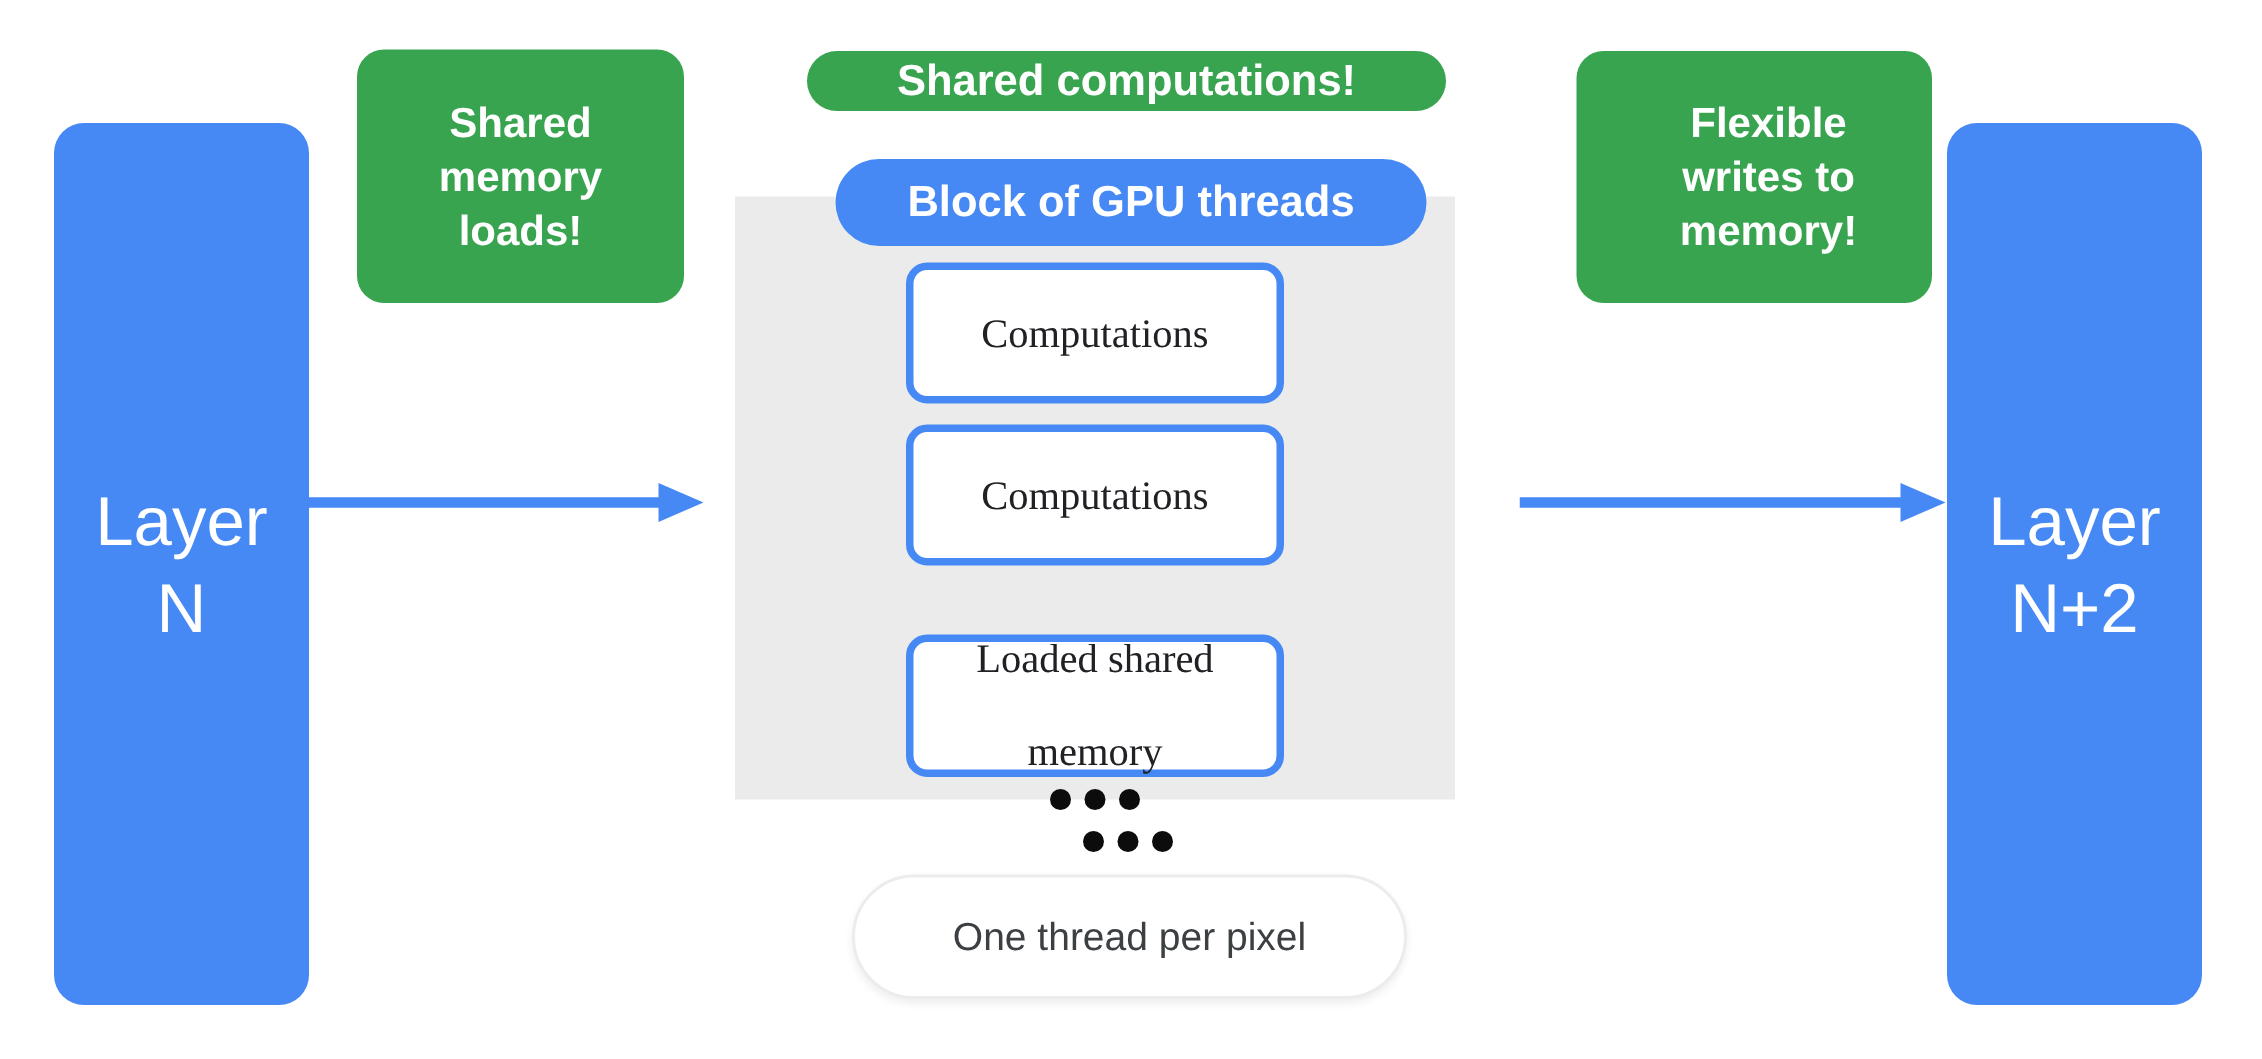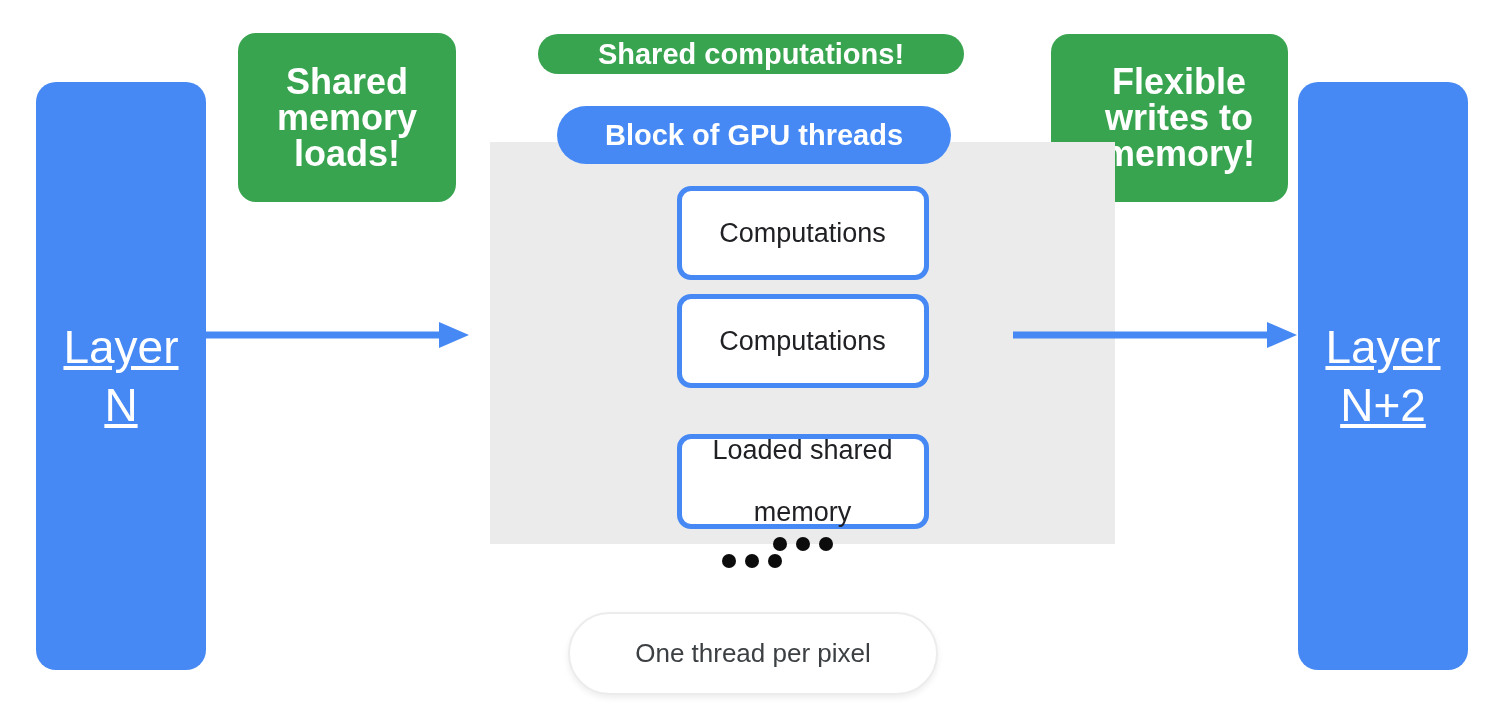--- a/index.html
+++ b/index.html
@@ -24,38 +24,37 @@
     background: var(--color-blue, #4689f4);
     border-radius: 20px;
     display: flex;
     flex-direction: column;
     align-items: center;
     justify-content: center;
     color: #ffffff;
     font-size: 46px;
     line-height: 58px;
     text-align: left;
-    text-decoration: underline;
   }
   .layer-left  { left: 36px; }
   .layer-right { left: 1298px; }
   .layer span { display: block; }
 
   
   .green-box {
     position: absolute;
     width: 218px;
     height: 169px;
     background: var(--color-green, #38a44f);
     border-radius: 18px;
     display: flex;
     flex-direction: column;
     justify-content: center;
     color: #ffffff;
-    font-size: 36px;
+    font-size: 28px;
     font-weight: bold;
     line-height: 36px;
     text-align: center;
   }
   .green-left  { left: 238px; top: 33px; }
   .green-right { left: 1051px; top: 34px; height: 168px; padding-left: 19px; }
   .green-box span { display: block; }
 
   
   .pill {
@@ -79,24 +78,25 @@
     left: 557px; top: 106px;
     width: 394px; height: 58px;
     background: var(--color-blue, #4689f4);
     border-radius: 29px;
     z-index: 3;
   }
 
   
   .gray-box {
     position: absolute;
-    left: 490px; top: 142px;
-    width: 625px; height: 402px;
+    left: 490px; top: 131px;
+    width: 480px; height: 402px;
     background: var(--color-gray, #ebebeb);
     z-index: 1;
+    font-family: Liberation Serif, serif;
   }
   .thread-item {
     position: absolute;
     left: 50%;
     transform: translateX(-50%);
     width: 252px;
     background: #ffffff;
     border: 5px solid var(--color-blue, #4689f4);
     border-radius: 14px;
     box-sizing: border-box;
@@ -131,21 +131,21 @@
   }
   .dots-inner { top: 395px; }
   .dots-below {
     left: 752px;
     top: 554px;
   }
 
   
   .foot-pill {
     position: absolute;
-    left: 568px; top: 612px;
+    left: 568px; top: 583px;
     width: 370px; height: 83px;
     background: #ffffff;
     border: 2px solid #ececec;
     border-radius: 42px;
     box-sizing: border-box;
     box-shadow: 0 3px 6px rgba(0,0,0,0.07);
     display: flex;
     flex-direction: column;
     align-items: center;
     justify-content: center;

